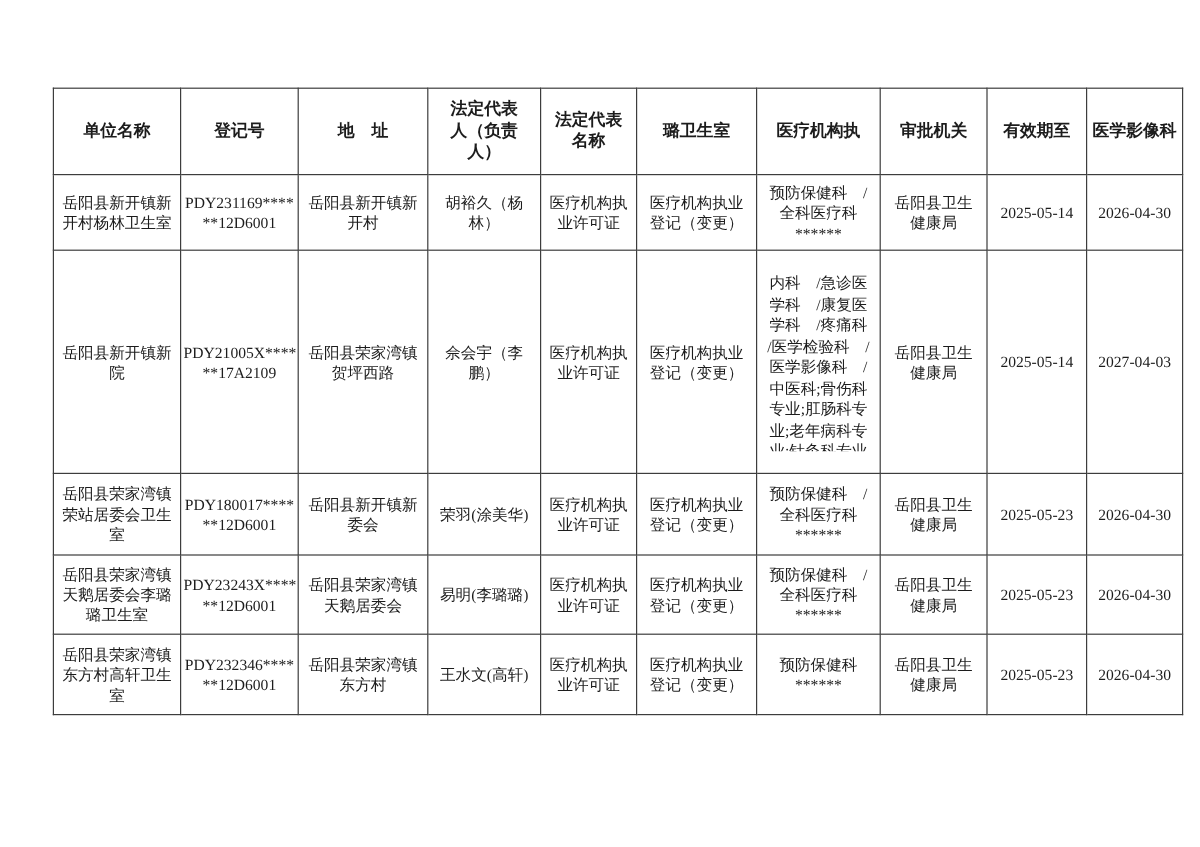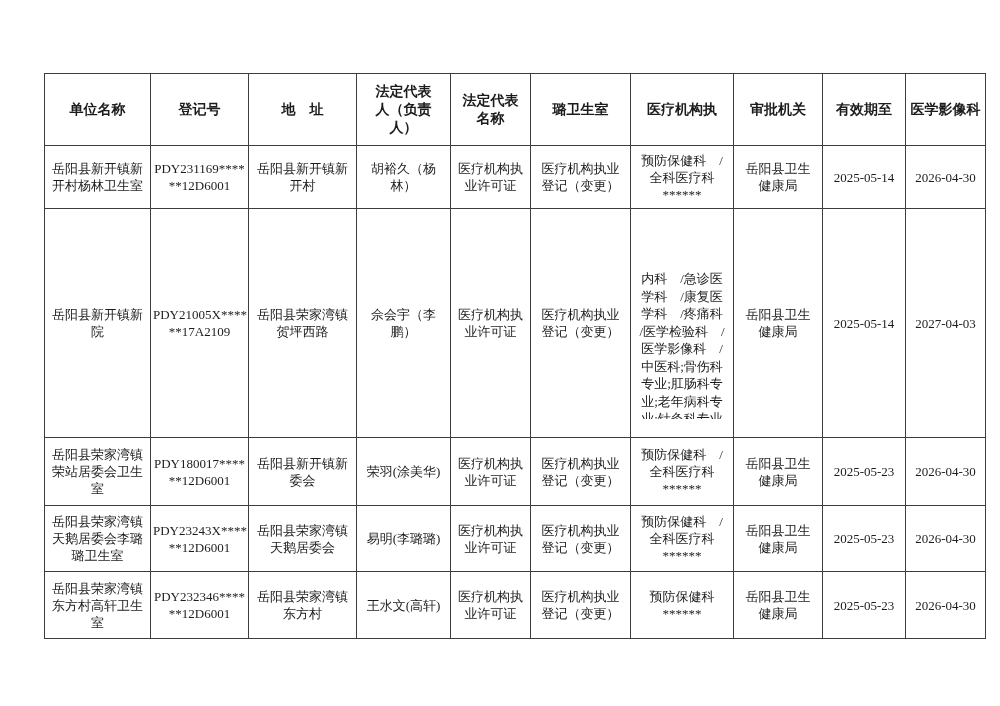--- a/index.html
+++ b/index.html
@@ -50,21 +50,20 @@
   td.col-rep { font-size: 12.5px; padding: 1px 0; }
   td.dept-tall {
     vertical-align: top;
     padding: 2px 2px 0 2px;
   }
   td.dept-tall .clip {
     height: 149px;
     overflow: hidden;
     line-height: 17.5px;
     white-space: pre-line;
-    margin-top: 43px;
   }
 </style>
 </head>
 <body>
 
 <div class="page">
   <table class="license-table">
     <colgroup>
       <col style="width:106px">
       <col style="width:98px">

